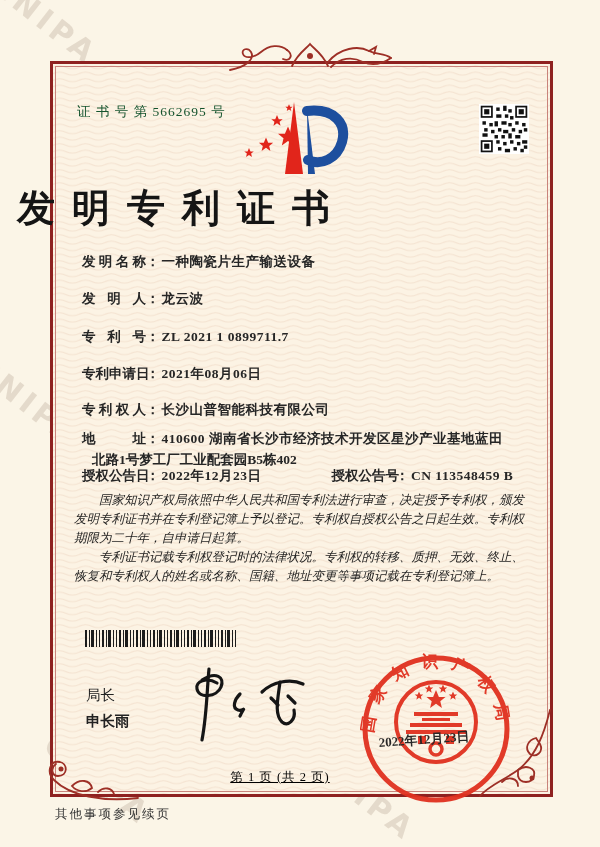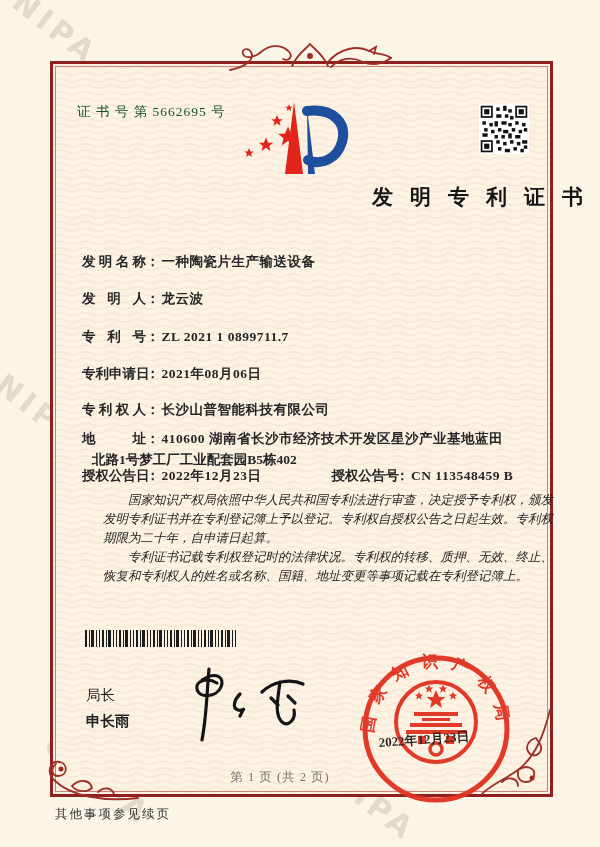--- a/index.html
+++ b/index.html
@@ -20,52 +20,52 @@
   .frame{
     position:absolute;left:50px;top:61px;width:497px;height:730px;
     border:3px solid #8e2120;z-index:2;background:#fcf3e4;
   }
   .frame-inner{position:absolute;inset:2px;border:1px solid #c9837b;}
   .waves{position:absolute;inset:0;width:100%;height:100%;}
   .cert-no{position:absolute;left:77px;top:103px;font-size:13.5px;letter-spacing:1px;color:#14532d;z-index:4;}
   .logo{position:absolute;left:237px;top:100px;z-index:4;}
   .qr{position:absolute;left:479px;top:104px;width:50px;height:50px;z-index:4;}
   .title{
-    position:absolute;left:0;right:0;top:183px;text-align:right;
-    font-size:21px;font-weight:600;letter-spacing:17px;text-indent:17px;
+    position:absolute;left:0;right:0;top:183px;text-align:left;
+    font-size:38px;font-weight:600;letter-spacing:17px;text-indent:17px;
     color:#151515;z-index:4;
   }
   .field-row{position:absolute;left:82px;font-size:13.5px;font-weight:600;color:#262626;z-index:4;white-space:nowrap;}
   .flabel{display:inline-block;width:64px;text-align:justify;text-align-last:justify;vertical-align:top;}
   .fcolon{display:inline-block;margin-right:2px;}
   .fvalue{letter-spacing:0.5px;}
   .addr-line2{margin-left:10px;margin-top:3px;font-weight:600;}
   .grant-date-value{display:inline-block;width:170px;letter-spacing:0.5px;}
   .paras{position:absolute;left:74px;width:452px;top:491px;z-index:4;
-    font-size:12.5px;line-height:19px;color:#1f1f1f;font-style:italic;font-weight:500;margin-left:29px;}
+    font-size:12.5px;line-height:19px;color:#1f1f1f;font-style:italic;font-weight:500;}
   .paras p{margin:0;text-indent:2em;}
   .barcode{
     position:absolute;left:85px;top:630px;width:152px;height:17px;z-index:4;
     background:repeating-linear-gradient(90deg,
       #1c1c1c 0 2px, transparent 2px 4px,
       #1c1c1c 4px 5px, transparent 5px 6px,
       #1c1c1c 6px 9px, transparent 9px 11px,
       #1c1c1c 11px 12px, transparent 12px 14px,
       #1c1c1c 14px 15px, transparent 15px 17px);
   }
   .signer-title{position:absolute;left:86px;top:686px;font-size:14.5px;font-weight:400;z-index:4;color:#222;}
   .signer-name{position:absolute;left:86px;top:712px;font-size:14.5px;font-weight:700;z-index:4;color:#222;}
   .signature{position:absolute;left:172px;top:664px;z-index:4;}
   .seal{position:absolute;left:360px;top:650px;width:152px;height:158px;z-index:6;opacity:0.95;}
   .seal-date{
     position:absolute;left:0;top:80px;width:152px;box-sizing:border-box;padding-right:24px;
     text-align:center;font-size:13px;font-weight:700;color:#1d1d1d;
     transform:rotate(-4deg);letter-spacing:0px;z-index:7;white-space:nowrap;
   }
-  .page-info{position:absolute;left:60px;width:440px;top:769px;text-align:center;font-size:12.5px;z-index:4;color:#737373;letter-spacing:1px;}
+  .page-info{position:absolute;left:60px;width:440px;top:769px;text-align:center;font-size:12.5px;z-index:4;color:#000000;letter-spacing:1px;text-decoration:underline;}
   .footer-note{position:absolute;left:55px;width:440px;top:806px;font-size:12.5px;z-index:4;color:#333;letter-spacing:2px;}
   .ornament{position:absolute;z-index:5;pointer-events:none;}
   .orn-top{left:228px;top:40px;}
   .orn-bl{left:42px;top:752px;}
   .orn-br{left:478px;top:708px;}
 </style>
 </head>
 <body>
 
 <div class="page">

